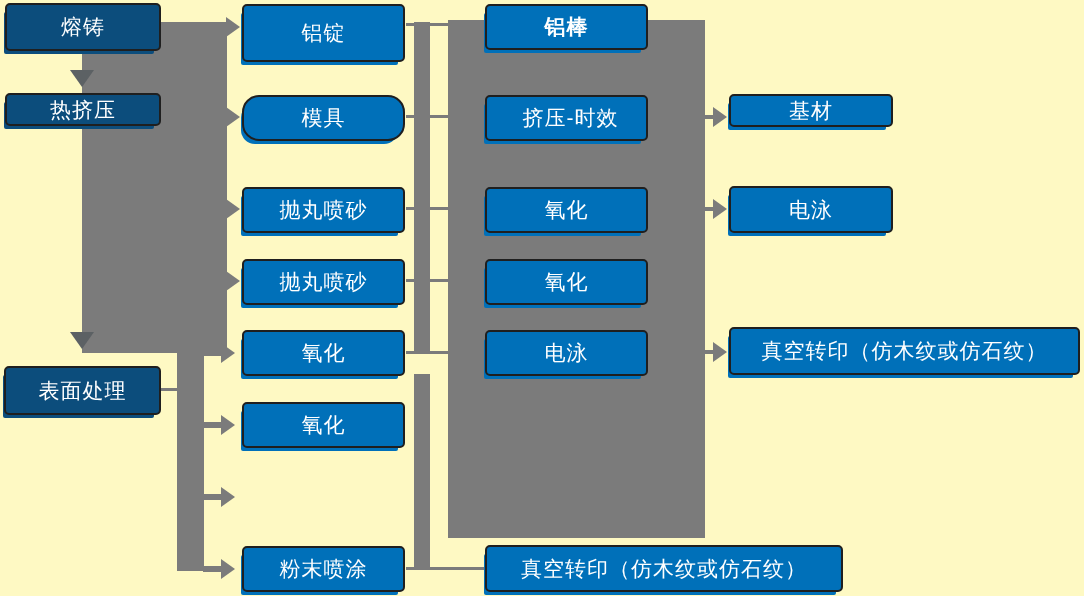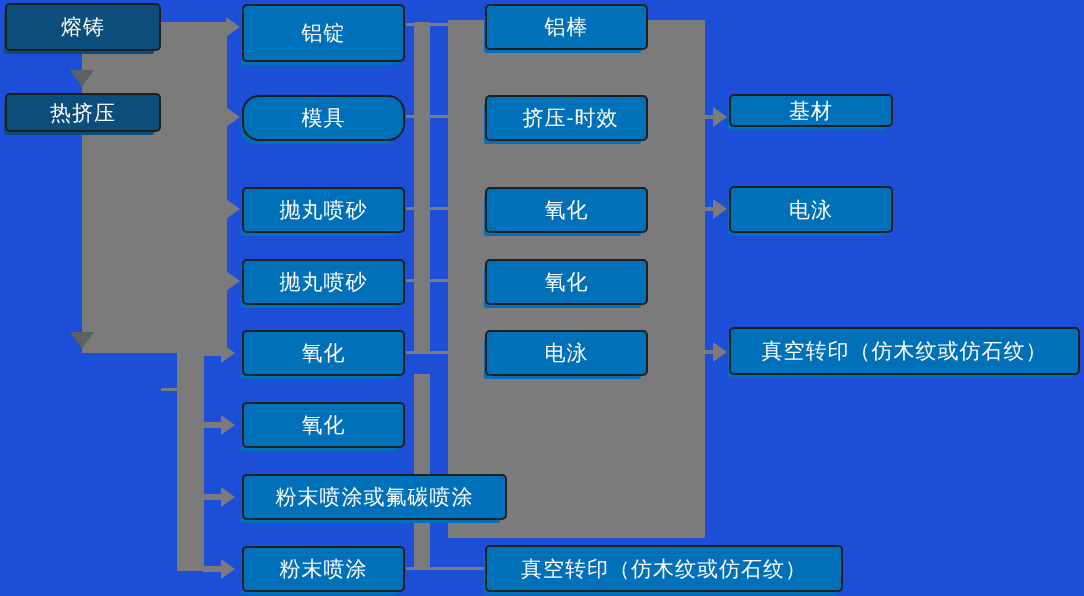--- a/index.html
+++ b/index.html
@@ -5,21 +5,21 @@
   :root{
     --primary-dark:#0c4d7c;
     --primary-blue:#0070b9;
     --connector-gray:#7b7b7b;
     --arrow-dark-gray:#5c6164;
     --box-border:#1f1f1f;
     --text-color:#ffffff;
   }
   html,body{margin:0;padding:0;background:#ffffff;}
   #canvas{
-    position:relative;width:1084px;height:596px;background:#1d4ed8;overflow:hidden;
+    position:relative;width:1084px;height:596px;background:#fef9c3;overflow:hidden;
     font-family:"Liberation Sans","DejaVu Sans",sans-serif;
   }
   .conn{position:absolute;background:var(--connector-gray);z-index:1;}
   .arrow-r{
     position:absolute;width:0;height:0;z-index:2;
     border-top:10px solid transparent;border-bottom:10px solid transparent;
     border-left:14px solid var(--connector-gray);
   }
   .arrow-d{
     position:absolute;width:0;height:0;z-index:2;
@@ -73,32 +73,32 @@
   <div class="arrow-r" style="left:221px;top:559px;"></div>
 
   <div class="arrow-r" style="left:713px;top:107px;"></div>
   <div class="arrow-r" style="left:713px;top:199px;"></div>
   <div class="arrow-r" style="left:713px;top:342px;"></div>
 
   <div class="arrow-d" style="left:70px;top:70px;"></div>
   <div class="arrow-d" style="left:70px;top:332px;"></div>
 
   <div class="node dark" style="left:5px;top:3px;width:156px;height:48px;">熔铸</div>
-  <div class="node dark" style="left:5px;top:93px;width:156px;height:39px;">热挤压</div>
+  <div class="node dark" style="left:5px;top:93px;width:156px;height:33px;">热挤压</div>
+  <div class="node dark" style="left:4px;top:366px;width:157px;height:49px;">表面处理</div>
 
   <div class="node bright" style="left:242px;top:4px;width:163px;height:58px;">铝锭</div>
   <div class="node bright" style="left:242px;top:95px;width:163px;height:46px;border-radius:17px;">模具</div>
   <div class="node bright" style="left:242px;top:187px;width:163px;height:46px;">抛丸喷砂</div>
   <div class="node bright" style="left:242px;top:259px;width:163px;height:46px;">抛丸喷砂</div>
   <div class="node bright" style="left:242px;top:330px;width:163px;height:46px;">氧化</div>
   <div class="node bright" style="left:242px;top:402px;width:163px;height:46px;">氧化</div>
-  <div class="node bright" style="left:242px;top:474px;width:265px;height:46px;">粉末喷涂或氟碳喷涂</div>
   <div class="node bright" style="left:242px;top:546px;width:163px;height:46px;">粉末喷涂</div>
 
-  <div class="node bright" style="left:485px;top:4px;width:163px;height:46px;">铝棒</div>
+  <div class="node bright" style="left:485px;top:4px;width:163px;height:46px;font-weight:bold;">铝棒</div>
   <div class="node bright" style="left:485px;top:95px;width:163px;height:46px;padding-left:8px;">挤压-时效</div>
   <div class="node bright" style="left:485px;top:187px;width:163px;height:46px;">氧化</div>
   <div class="node bright" style="left:485px;top:259px;width:163px;height:46px;">氧化</div>
   <div class="node bright" style="left:485px;top:330px;width:163px;height:46px;">电泳</div>
   <div class="node bright" style="left:485px;top:545px;width:358px;height:47px;">真空转印（仿木纹或仿石纹）</div>
 
   <div class="node bright" style="left:729px;top:94px;width:164px;height:33px;">基材</div>
   <div class="node bright" style="left:729px;top:186px;width:164px;height:47px;">电泳</div>
   <div class="node bright" style="left:729px;top:327px;width:351px;height:48px;">真空转印（仿木纹或仿石纹）</div>
 

